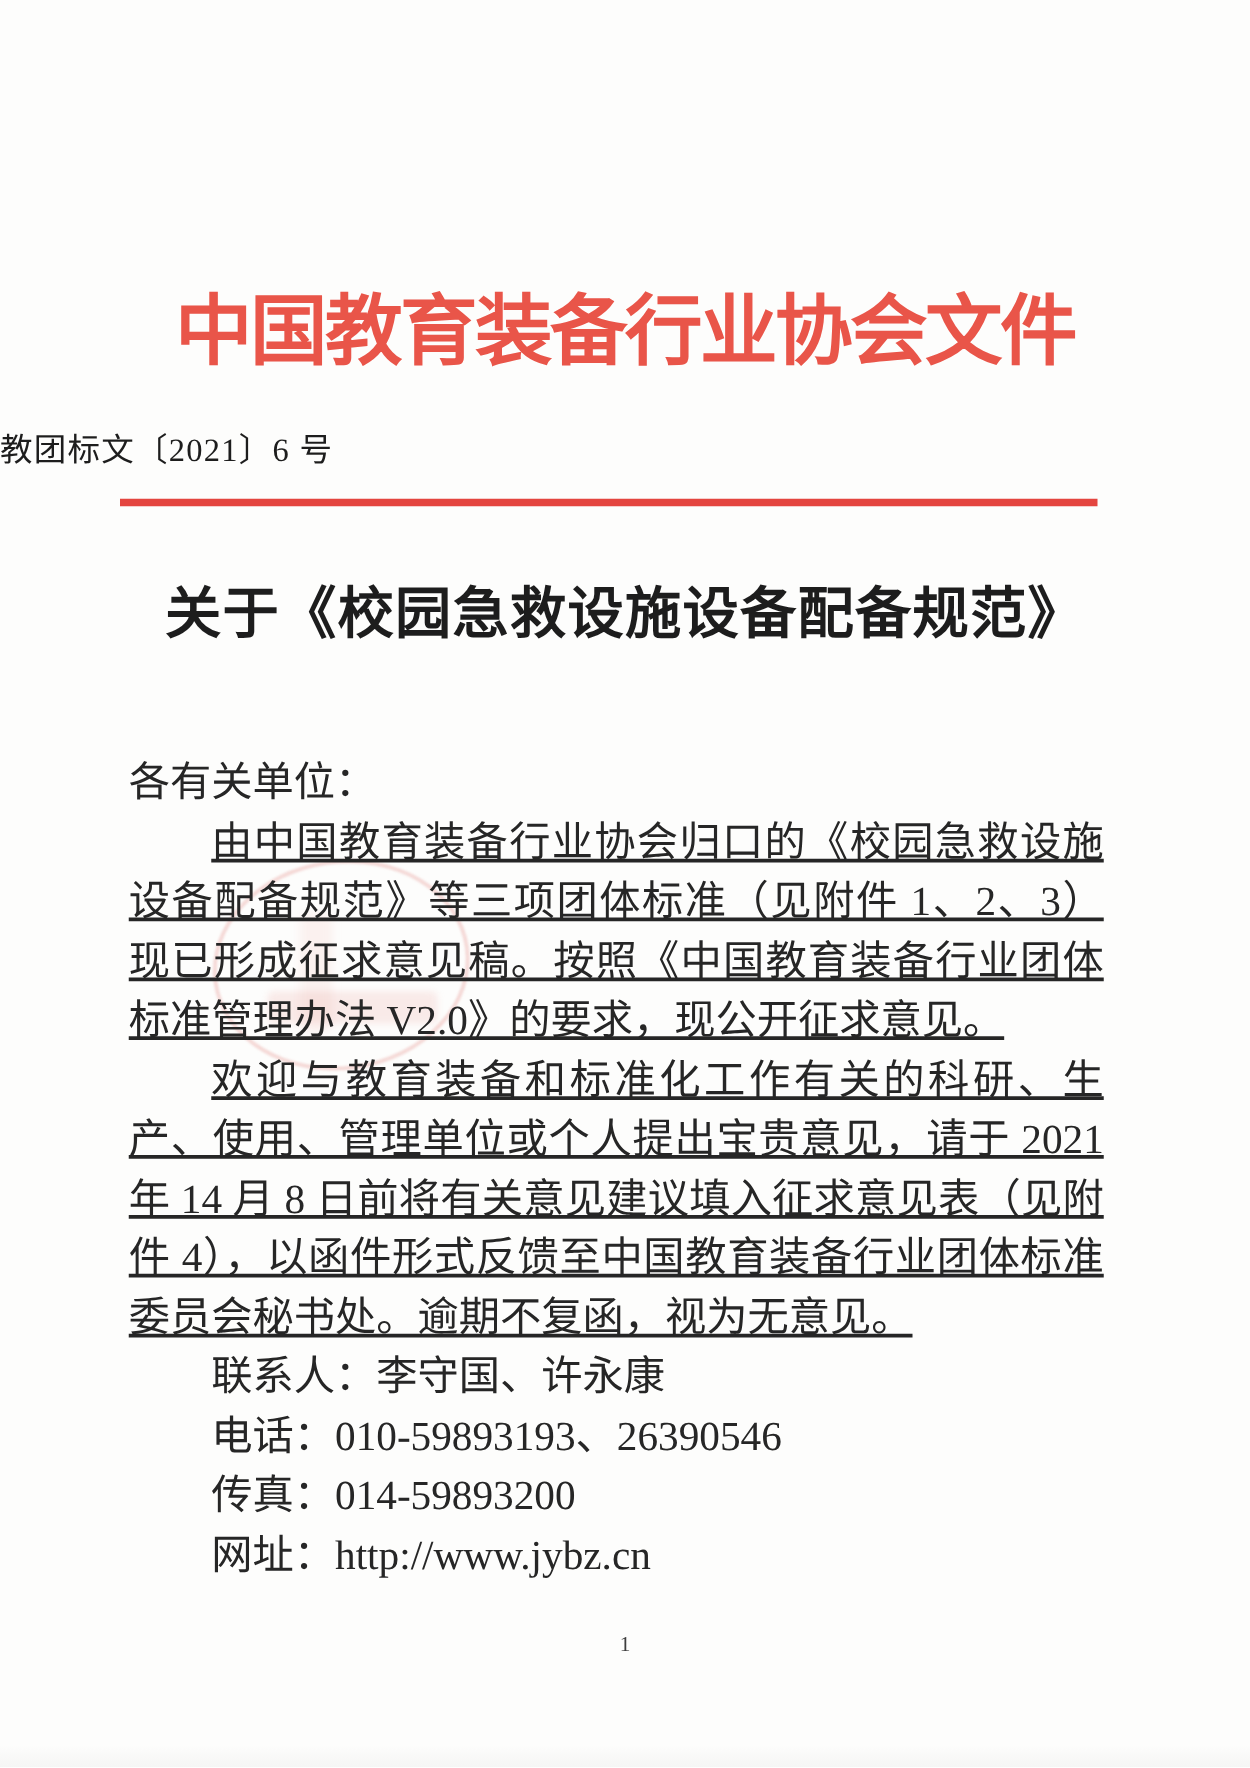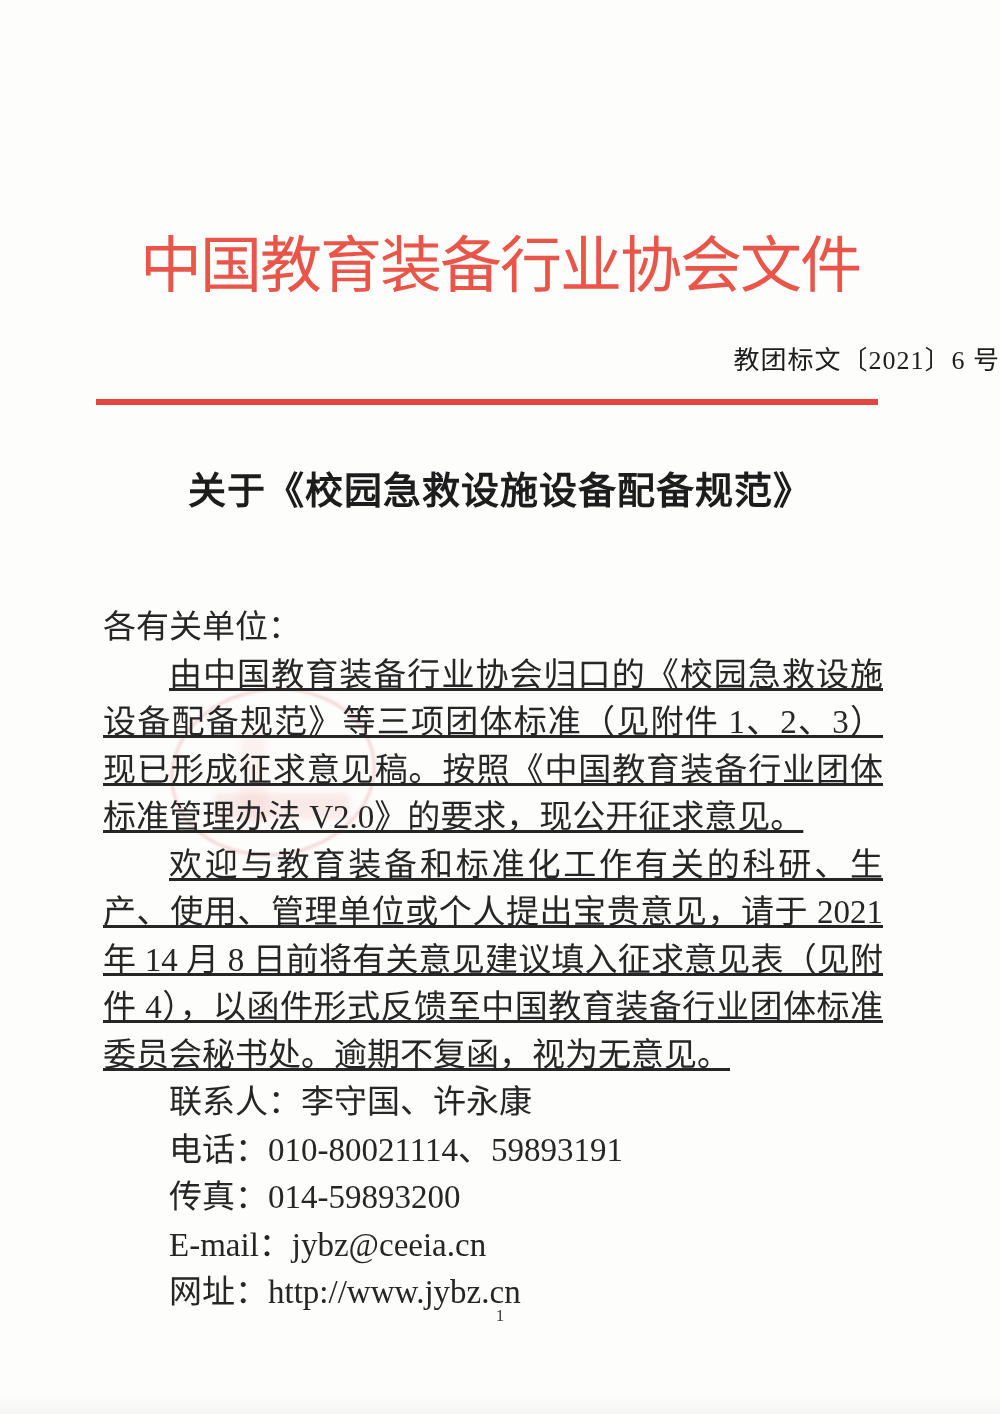--- a/index.html
+++ b/index.html
@@ -26,46 +26,46 @@
     left:0;right:0;bottom:0;height:18px;
     background:linear-gradient(to bottom, rgba(0,0,0,0) 0%, rgba(120,120,118,0.06) 100%);
     pointer-events:none;
   }
   .letterhead-title{
     position:absolute;
     top:230px;left:0;right:0;
     text-align:center;
     font-size:62px;
     line-height:72px;
-    font-weight:400;
+    font-weight:700;
     letter-spacing:-2px;
     color:var(--accent-red);
     font-family:"Liberation Serif","DejaVu Serif",serif;
   }
   .doc-number{
     position:absolute;
     top:344px;left:0;right:0;
-    text-align:right;
+    text-align:left;
     font-size:26px;
     line-height:34px;
     color:var(--title-ink);
     letter-spacing:1px;
   }
   .red-rule{
     position:absolute;
     top:399px;left:96px;
     width:782px;height:6px;
     background:var(--rule-red);
   }
   .doc-title{
     position:absolute;
     top:460px;left:0;right:0;
     text-align:center;
     font-weight:bold;
-    font-size:38px;
+    font-size:45px;
     line-height:62px;
     color:var(--title-ink);
     letter-spacing:1px;
   }
   .body-text{
     position:absolute;
     top:604px;left:103px;
     width:780px;
     font-size:33px;
     line-height:47.5px;
@@ -137,23 +137,22 @@
   <div class="doc-title">
     <div>关于《校园急救设施设备配备规范》</div>
   </div>
 
   <div class="body-text">
     <p>各有关单位：</p>
     <p class="indent">由中国教育装备行业协会归口的《校园急救设施设备配备规范》等三项团体标准（见附件 1、2、3）现已形成征求意见稿。按照《中国教育装备行业团体标准管理办法 V2.0》的要求，现公开征求意见。</p>
     <p class="indent">欢迎与教育装备和标准化工作有关的科研、生产、使用、管理单位或个人提出宝贵意见，请于 2021 年 14 月 8 日前将有关意见建议填入征求意见表（见附件 4），以函件形式反馈至中国教育装备行业团体标准委员会秘书处。逾期不复函，视为无意见。</p>
     <ul class="contact-list">
       <li>联系人：李守国、许永康</li>
-      <li>电话：010-80021114、59893191</li>
+      <li>电话：010-59893193、26390546</li>
       <li>传真：014-59893200</li>
-      <li>E-mail：jybz@ceeia.cn</li>
       <li>网址：http://www.jybz.cn</li>
     </ul>
   </div>
 
   <div class="page-number">1</div>
 
   <div class="scan-shade"></div>
 
 </div>
 

